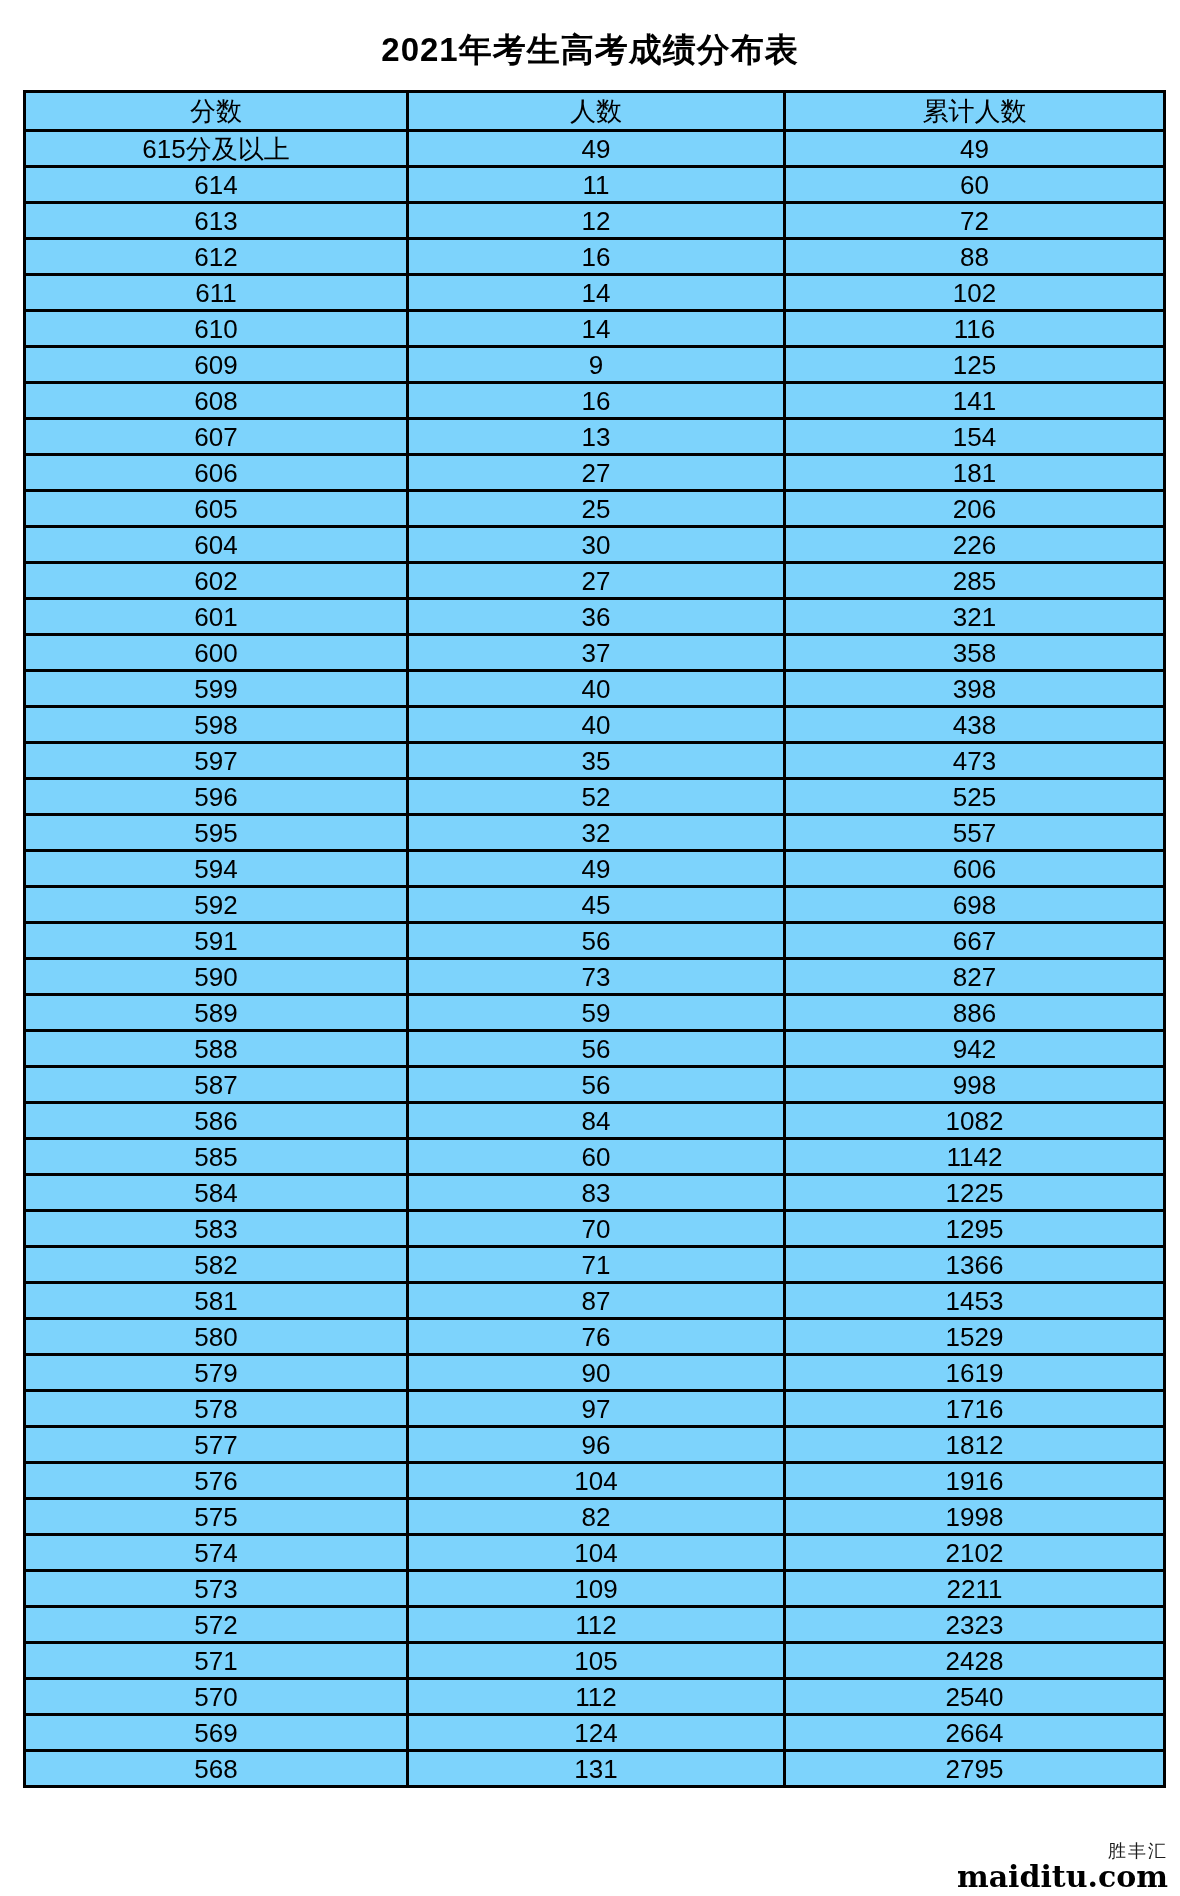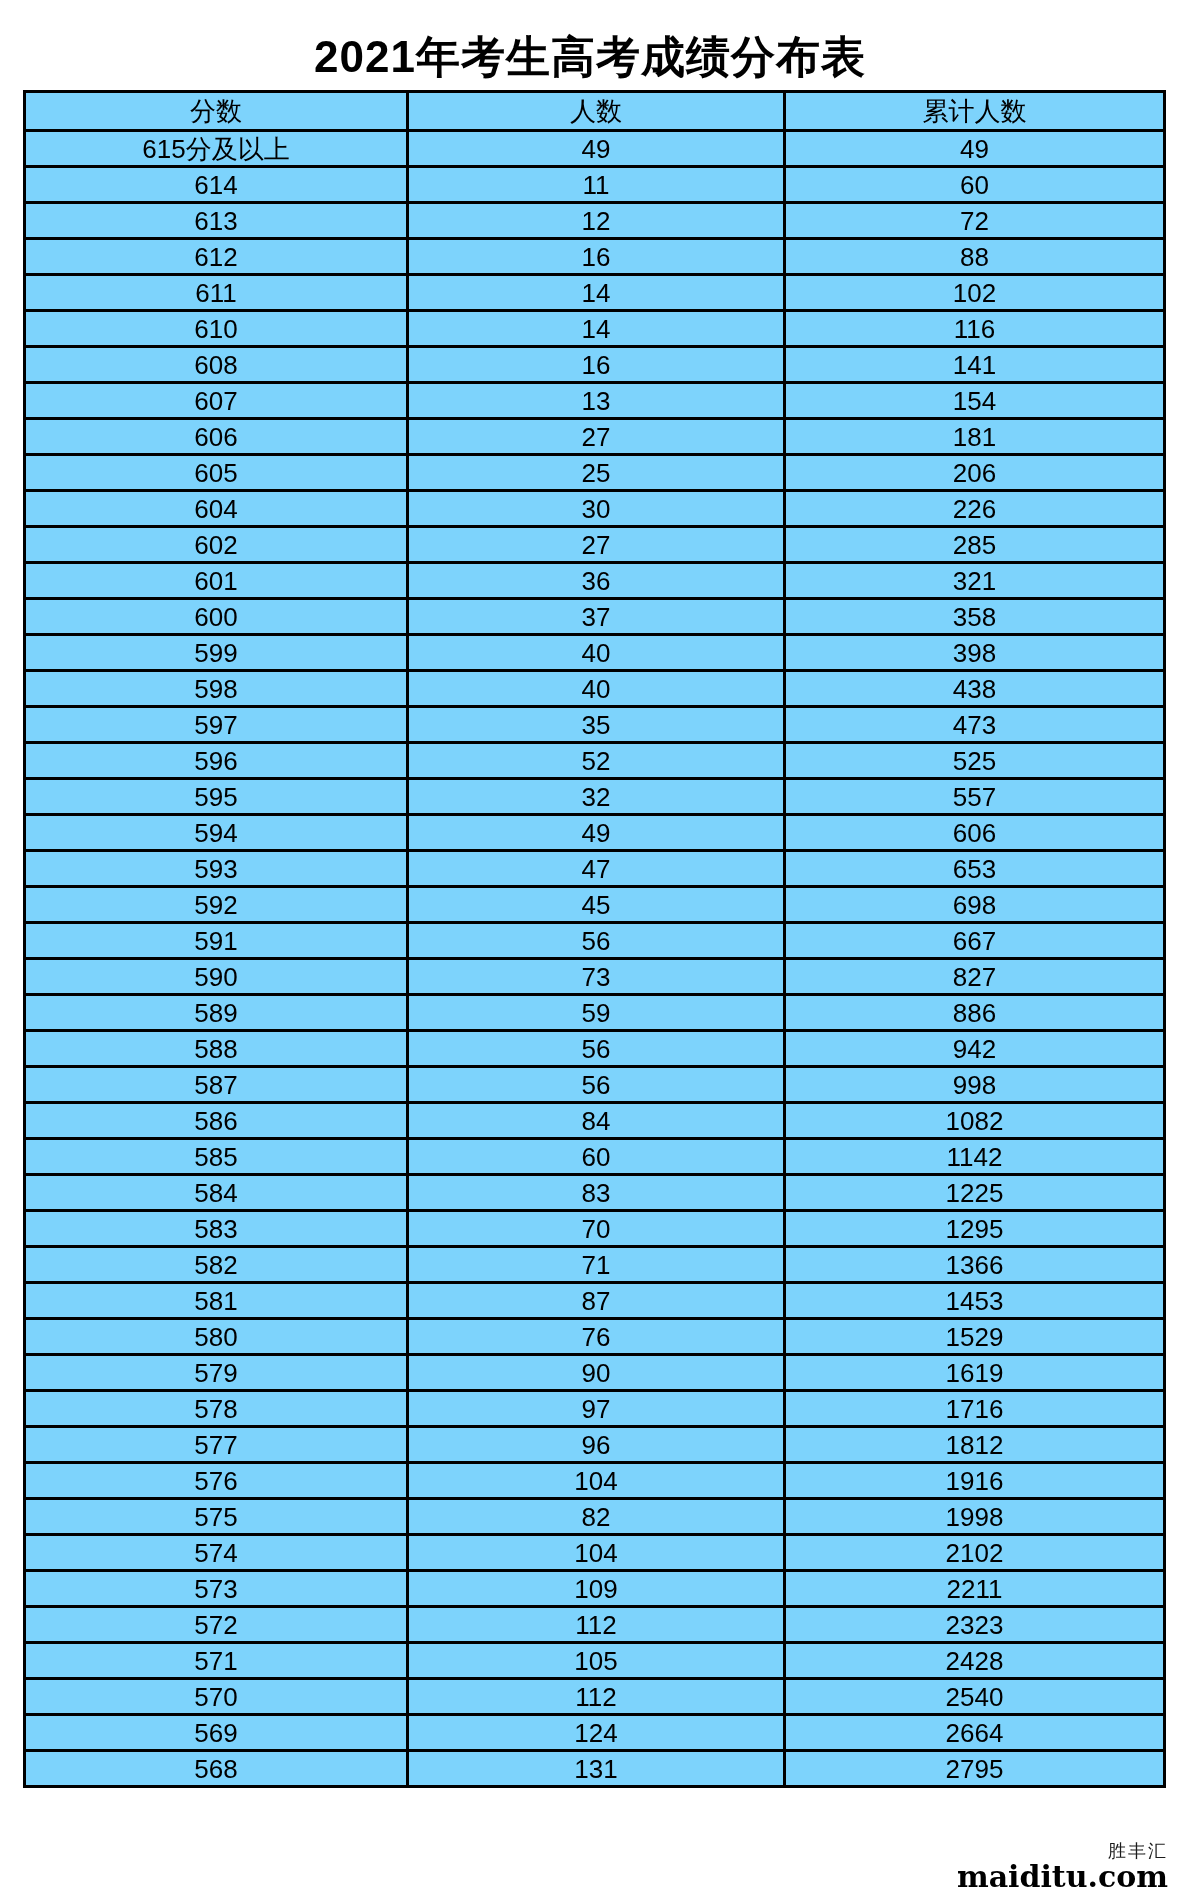--- a/index.html
+++ b/index.html
@@ -14,21 +14,21 @@
     overflow: hidden;
     font-family: "Liberation Sans", sans-serif;
     color: #000000;
   }
   .page-title {
     position: absolute;
     top: 28px;
     left: 0;
     width: 1180px;
     text-align: center;
-    font-size: 44px;
+    font-size: 33px;
     font-weight: bold;
     letter-spacing: 1px;
     white-space: nowrap;
   }
   table.score-table {
     position: absolute;
     left: 23px;
     top: 90px;
     width: 1140px;
     border-collapse: collapse;
@@ -116,20 +116,25 @@
         <td>611</td>
         <td>14</td>
         <td>102</td>
       </tr>
       <tr>
         <td>610</td>
         <td>14</td>
         <td>116</td>
       </tr>
       <tr>
+        <td>609</td>
+        <td>9</td>
+        <td>125</td>
+      </tr>
+      <tr>
         <td>608</td>
         <td>16</td>
         <td>141</td>
       </tr>
       <tr>
         <td>607</td>
         <td>13</td>
         <td>154</td>
       </tr>
       <tr>
@@ -184,25 +189,20 @@
       </tr>
       <tr>
         <td>595</td>
         <td>32</td>
         <td>557</td>
       </tr>
       <tr>
         <td>594</td>
         <td>49</td>
         <td>606</td>
-      </tr>
-      <tr>
-        <td>593</td>
-        <td>47</td>
-        <td>653</td>
       </tr>
       <tr>
         <td>592</td>
         <td>45</td>
         <td>698</td>
       </tr>
       <tr>
         <td>591</td>
         <td>56</td>
         <td>667</td>

